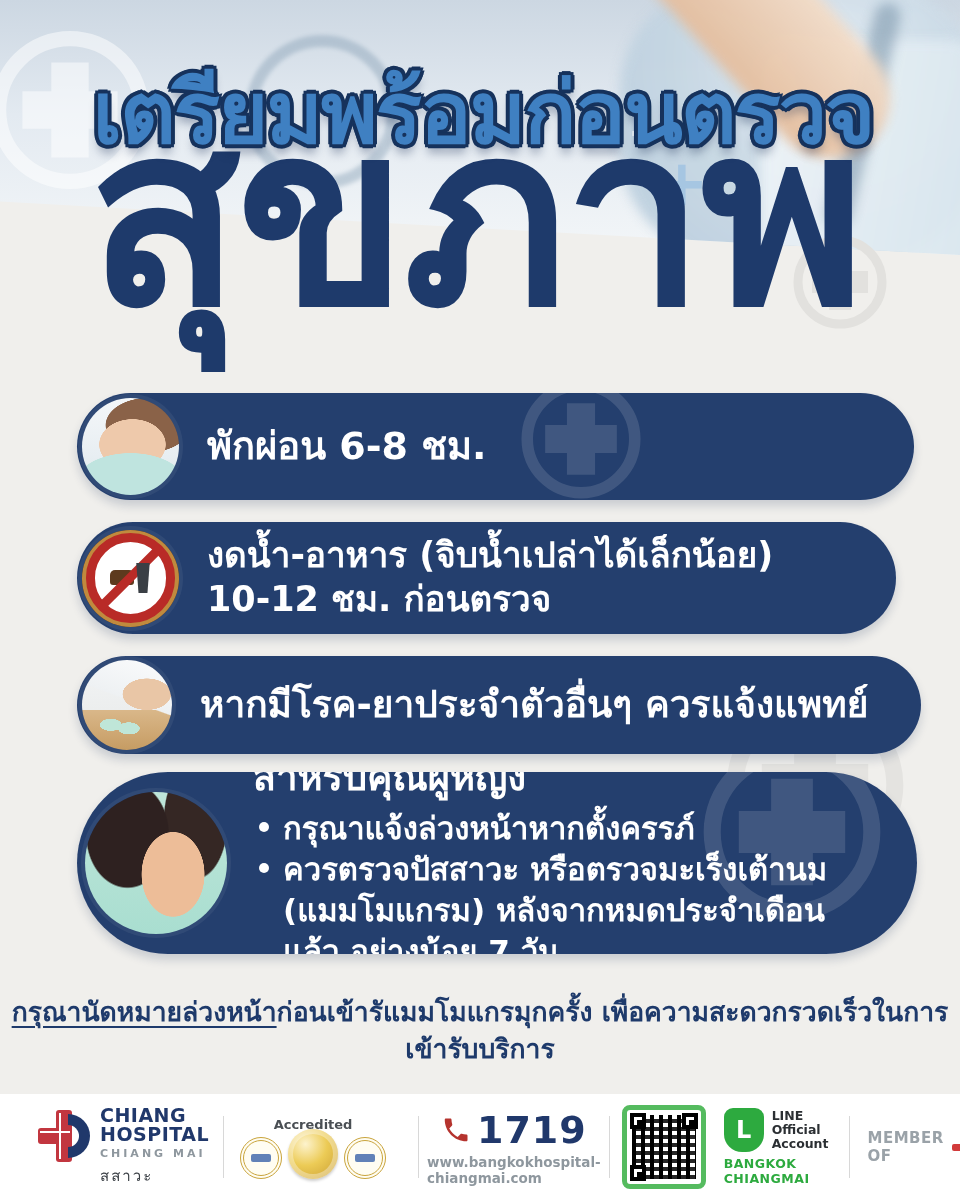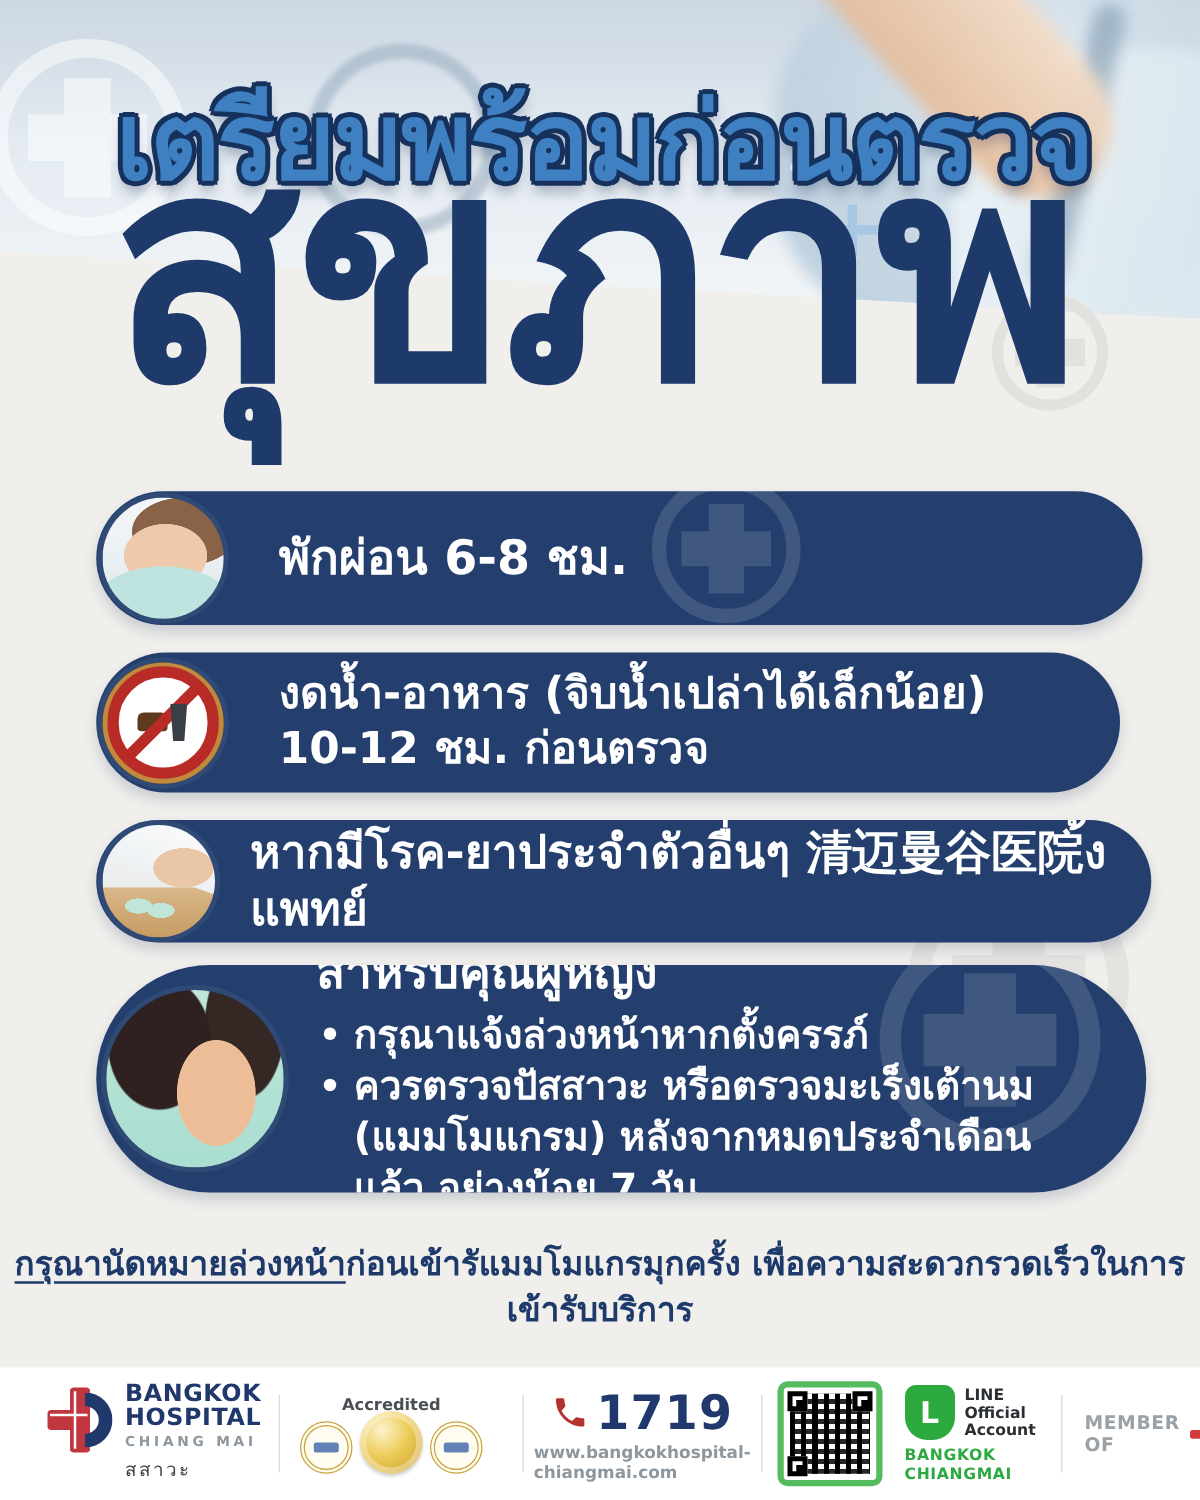--- a/index.html
+++ b/index.html
@@ -172,47 +172,47 @@
     <svg viewBox="0 0 100 100">
         <use href="#bhcross"></use>
       </svg>
   </div>
 
   <div class="plus-accent" style="left:628px;top:108px;font-size:42px;color:rgba(255,255,255,.85)">+</div>
   <div class="plus-accent" style="left:655px;top:146px;font-size:64px;color:#a6c6e2">+</div>
   <div class="title1">เตรียมพร้อมก่อนตรวจ</div>
   <div class="title2">สุขภาพ</div>
 
-  <div class="pill" style="top:393px;width:806px;height:107px;padding:0 26px 0 5px;gap:44px">
+  <div class="pill" style="top:393px;width:806px;height:107px;padding:0 26px 0 5px;gap:28px">
     <div class="inwm wm" style="left:440px;top:-18px;width:128px;height:128px">
       <svg viewBox="0 0 100 100">
           <use href="#bhcross"></use>
         </svg>
     </div>
     <div class="pic pic-sleep" style="width:97px;height:97px"></div>
     <div class="txt" style="font-size:38px">พักผ่อน 6-8 ชม.</div>
   </div>
 
-  <div class="pill" style="top:522px;width:788px;height:112px;padding:0 26px 0 5px;gap:44px">
+  <div class="pill" style="top:522px;width:788px;height:112px;padding:0 26px 0 5px;gap:28px">
     <div class="pic pic-nofood" style="width:97px;height:97px">
       <div class="ring">
           <div class="bar"></div>
           <div class="burger"></div>
           <div class="cup"></div>
         </div>
     </div>
     <div class="txt" style="font-size:35px">
       <div>งดน้ำ-อาหาร (จิบน้ำเปล่าได้เล็กน้อย)</div>
       <div>10-12 ชม. ก่อนตรวจ</div>
     </div>
   </div>
 
   <div class="pill" style="top:656px;width:813px;height:98px;padding:0 26px 0 5px;gap:28px">
     <div class="pic pic-doctor" style="width:90px;height:90px"></div>
-    <div class="txt" style="font-size:37px">หากมีโรค-ยาประจำตัวอื่นๆ 清迈曼谷医院้งแพทย์</div>
+    <div class="txt" style="font-size:37px">หากมีโรค-ยาประจำตัวอื่นๆ ควรแจ้งแพทย์</div>
   </div>
 
   <div class="pill" style="top:772px;width:808px;height:182px;padding:0 24px 0 8px;gap:26px;align-items:center">
     <div class="inwm wm" style="left:620px;top:-35px;width:190px;height:190px">
       <svg viewBox="0 0 100 100">
           <use href="#bhcross"></use>
         </svg>
     </div>
     <div class="pic pic-woman" style="width:142px;height:142px"></div>
     <div>
@@ -232,21 +232,21 @@
 
     <div class="bh-logo">
       <div class="bh-mark">
         <div class="rp1"></div>
           <div class="rp2"></div>
           <div class="bb"></div>
           <div class="wv"></div>
           <div class="wh"></div>
       </div>
       <div class="bh-text">
-        <div class="n">BANGKOK</div>
+        <div class="n">CHIANG</div>
         <div class="n">HOSPITAL</div>
         <div class="c">CHIANG MAI</div>
         <div class="zh">สสาวะ</div>
       </div>
     </div>
 
     <div class="fdiv" style="margin-left:14px"></div>
 
     <div class="badges">
       <div class="acc-label" style="top:2px">Accredited</div>

